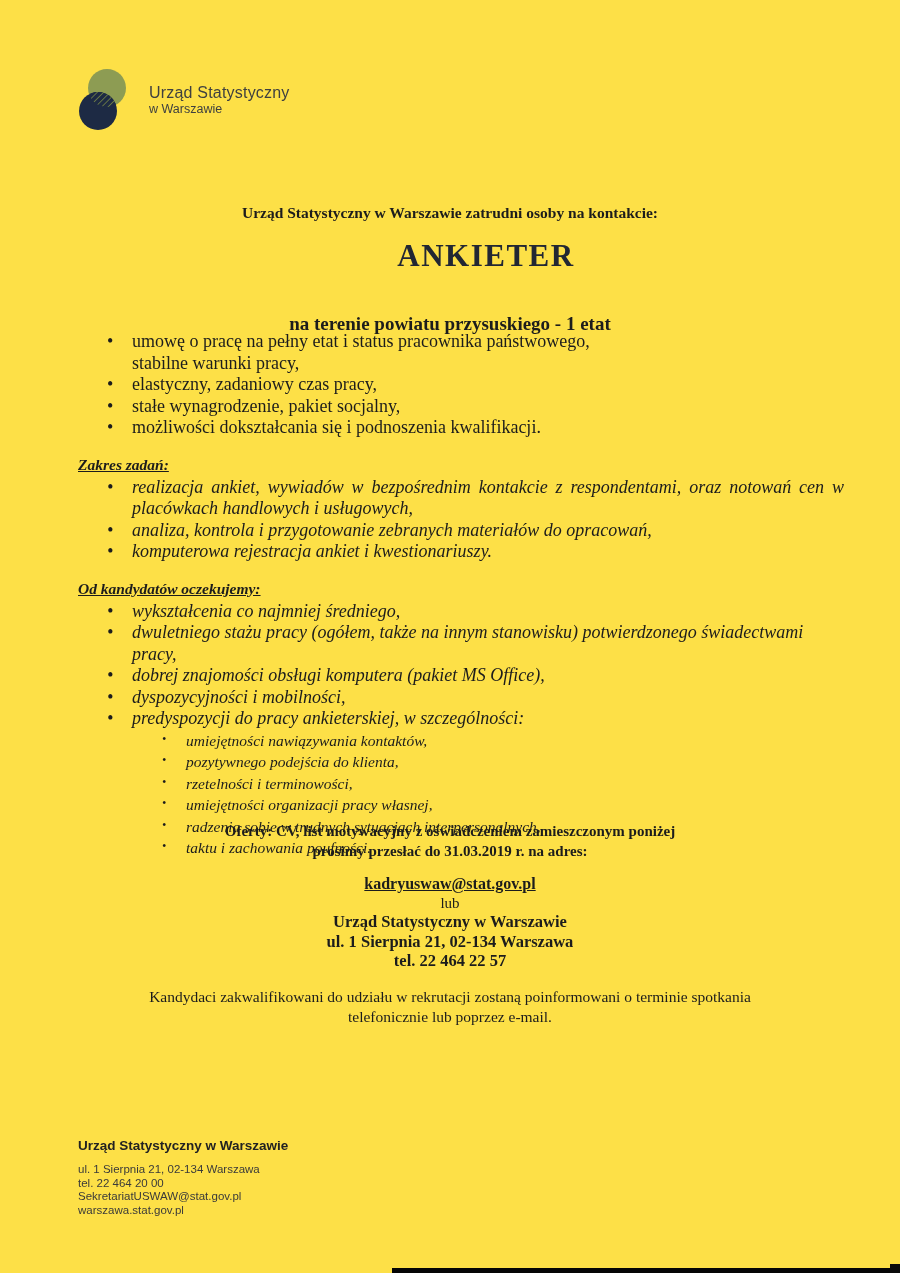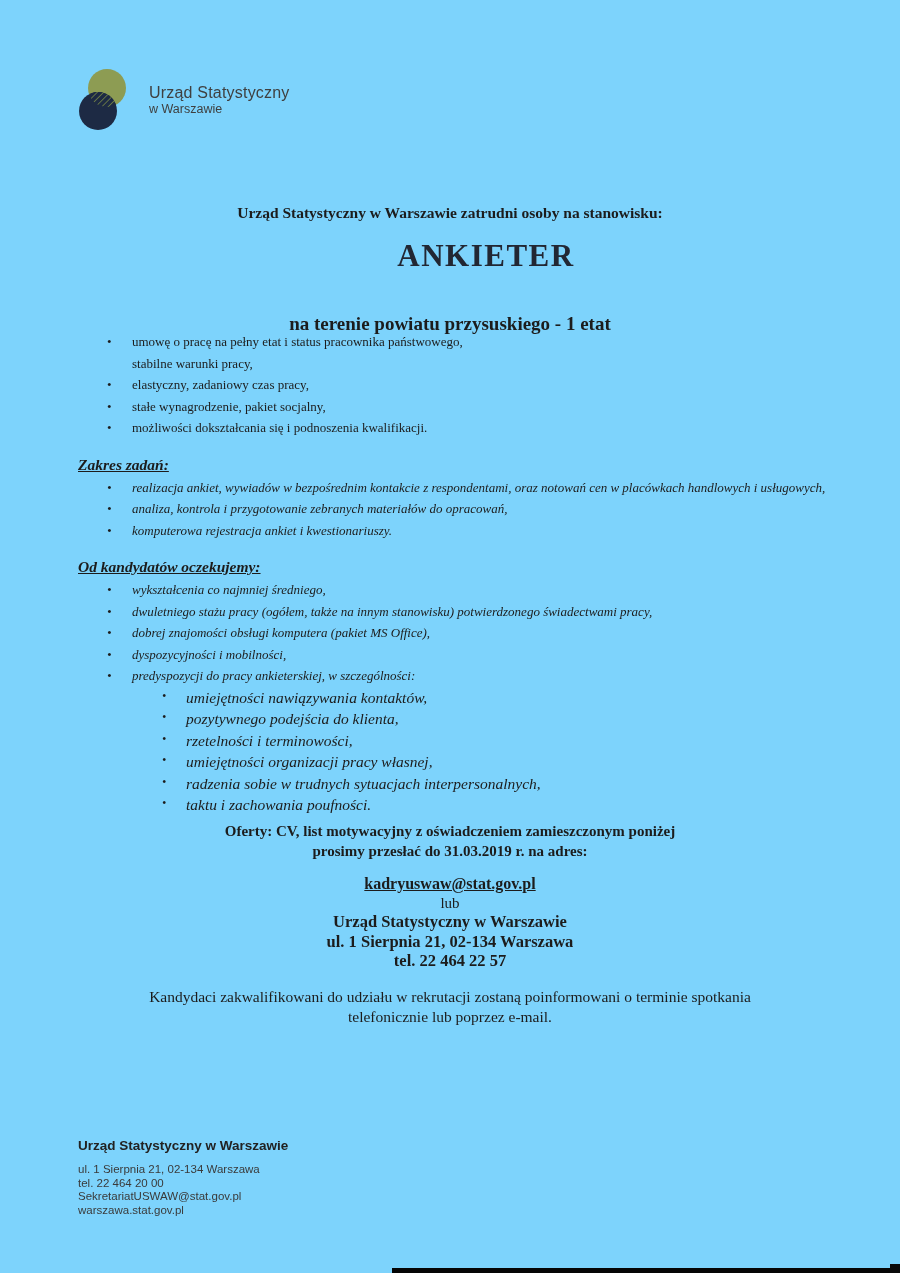--- a/index.html
+++ b/index.html
@@ -1,36 +1,36 @@
 <!DOCTYPE html>
 <html lang="pl"><head>
 <meta charset="utf-8">
 <style>
   html,body { margin:0; padding:0; background:#ffffff; }
   .page {
-    position:relative; width:900px; height:1273px; background:#7dd3fc;
+    position:relative; width:900px; height:1273px; background:#fde047;
     font-family:"Liberation Serif", serif; color:#1c1c1c; overflow:hidden;
   }
   
   .logo-row { position:absolute; top:68px; left:70px; display:flex; align-items:center; gap:13px; }
   .logo-mark { width:66px; height:64px; }
   .logo-text { font-family:"Liberation Sans", sans-serif; color:#3f4040; }
   .logo-org { font-size:16px; line-height:18px; letter-spacing:0.2px; }
   .logo-loc { font-size:12.5px; line-height:15px; }
   
   .intro { position:absolute; top:204px; left:0; width:100%; text-align:center; font-weight:bold; font-size:15.5px; }
   .position-title { position:absolute; top:238px; left:0; width:100%; text-align:center; font-weight:bold; font-size:31px; letter-spacing:1.5px; color:#222733;margin-left:36px; }
   .subtitle { position:absolute; top:313px; left:0; width:100%; text-align:center; font-weight:bold; font-size:19px; }
   
   .content { position:absolute; top:329px; left:78px; width:768px; }
   .sec-heading { font-weight:bold; text-decoration:underline; font-size:15.5px; line-height:20px; }
   .sec { margin-bottom:14px; }
   .sec + .sec { margin-top:16px;font-style:italic; }
   ul.blist { list-style:none; margin:2px 0 0 0; padding:0; }
-  ul.blist li { position:relative; padding-left:54px; font-size:13px; line-height:21.5px; }
+  ul.blist li { position:relative; padding-left:54px; font-size:18px; line-height:21.5px; }
   ul.blist li::before { content:"\2022"; position:absolute; left:29px; top:0; }
   ul.blist li.justified { text-align:justify; padding-right:2px; }
   ul.blist li.multiline { white-space:pre-line; }
   ul.sublist { list-style:none; margin:0; padding:0; }
   ul.sublist li { position:relative; padding-left:108px; font-size:15.5px; line-height:21.5px; }
   ul.sublist li::before { content:"\2022"; position:absolute; left:84px; top:-1px; font-size:12px; }
   
   .offer { position:absolute; top:822px; left:0; width:100%; text-align:center; font-weight:bold; font-size:15px; line-height:19.5px; }
   .contact { position:absolute; top:874px; left:0; width:100%; text-align:center; }
   .contact .email { font-weight:bold; text-decoration:underline; font-size:16px; line-height:20px; }
@@ -64,21 +64,21 @@
       <circle cx="37" cy="20" r="19" fill="#8d9c53"></circle>
       <circle cx="28" cy="43" r="19" fill="#1d2a44"></circle>
       <circle cx="28" cy="43" r="19" fill="url(#hatch)" clip-path="url(#topclip)"></circle>
     </svg>
     <div class="logo-text">
       <div class="logo-org">Urząd Statystyczny</div>
       <div class="logo-loc">w Warszawie</div>
     </div>
   </div>
 
-  <div class="intro">Urząd Statystyczny w Warszawie zatrudni osoby na stanowisku:</div>
+  <div class="intro">Urząd Statystyczny w Warszawie zatrudni osoby na kontakcie:</div>
   <div class="position-title">ANKIETER</div>
   <div class="subtitle">na terenie powiatu przysuskiego - 1 etat</div>
 
   <div class="content">
 
     <div class="sec">
       <ul class="blist">
         <li class="multiline">umowę o pracę na pełny etat i status pracownika państwowego,
 stabilne warunki pracy,</li>
         <li>elastyczny, zadaniowy czas pracy,</li>

